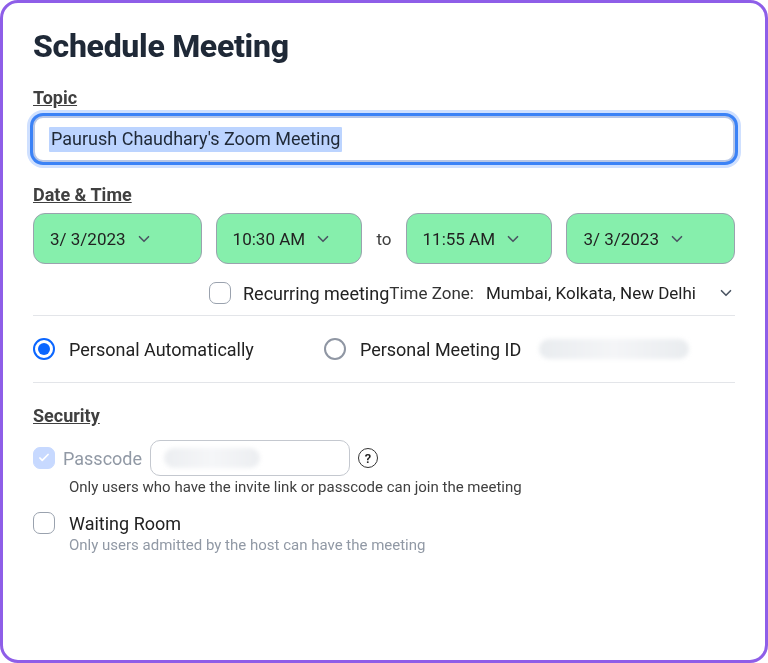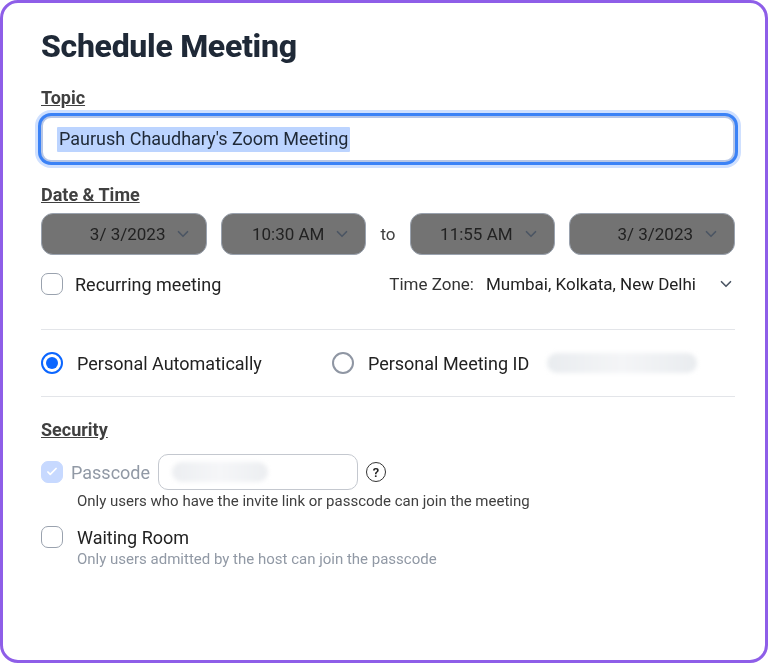--- a/index.html
+++ b/index.html
@@ -7,21 +7,21 @@
   body {
     font-family: -apple-system, BlinkMacSystemFont, "Segoe UI", Roboto, "Helvetica Neue", Arial, sans-serif;
     background:#fff;
     color:#222;
   }
   .frame {
     width:768px;
     height:663px;
     border:3px solid #8E5EE8;
     border-radius:18px;
-    padding:22px 30px 0 38px;
+    padding:22px 30px 0 30px;
     position:relative;
     overflow:hidden;
   }
   h1.page-title{
     margin:2px 0 22px 0;
     font-size:32px;
     font-weight:800;
     color:#1f2937;
     letter-spacing:-0.3px;
   }
@@ -58,39 +58,39 @@
     padding:1px 2px 3px 2px;
     pointer-events:none;
     border-radius:1px;
   }
 
   .row{ display:flex; align-items:center; gap:14px; }
   .dt-row{ margin-top:6px; margin-bottom:18px; }
   .pill{
     display:inline-flex;
     align-items:center;
-    justify-content:flex-end;
+    justify-content:flex-start;
     border:1.5px solid #9aa2ae;
     border-radius:12px;
-    height:42px;
+    height:51px;
     padding:0 14px 0 16px;
     font-size:17px;
     color:#222;
-    background:#737373;
+    background:#86efac;
     cursor:pointer;
   }
   .pill.wdate{ width:170px; }
   .pill.wtime{ width:148px; }
   .chev{ width:18px;height:18px;flex:0 0 auto;margin-left:9px;}
   .chev svg{display:block;}
   .to-label{ font-size:17px;color:#404040; }
 
   .rec-row{
-    display:flex; align-items:center; justify-content:space-between;
-    margin-bottom:34px;
+    display:flex; align-items:center; justify-content:flex-end;
+    margin-bottom:11px;
   }
   .ck{
     display:inline-flex;align-items:center;gap:12px;cursor:pointer;
     font-size:18px;color:#222;
   }
   .box{
     width:22px;height:22px;border:1.8px solid #9aa2ae;border-radius:7px;
     display:inline-flex;align-items:center;justify-content:center;background:#fff;
   }
   .box.mandatory{
@@ -246,15 +246,15 @@
     <span class="help">?</span>
   </div>
   <div class="hint">Only users who have the invite link or passcode can join the meeting</div>
 
   <div class="sec-row">
     <label class="ck" style="gap:14px">
       <span class="box"></span>
       <span>Waiting Room</span>
     </label>
   </div>
-  <div class="hint2">Only users admitted by the host can join the passcode</div>
+  <div class="hint2">Only users admitted by the host can have the meeting</div>
 
 </div>
 
 </body></html>

